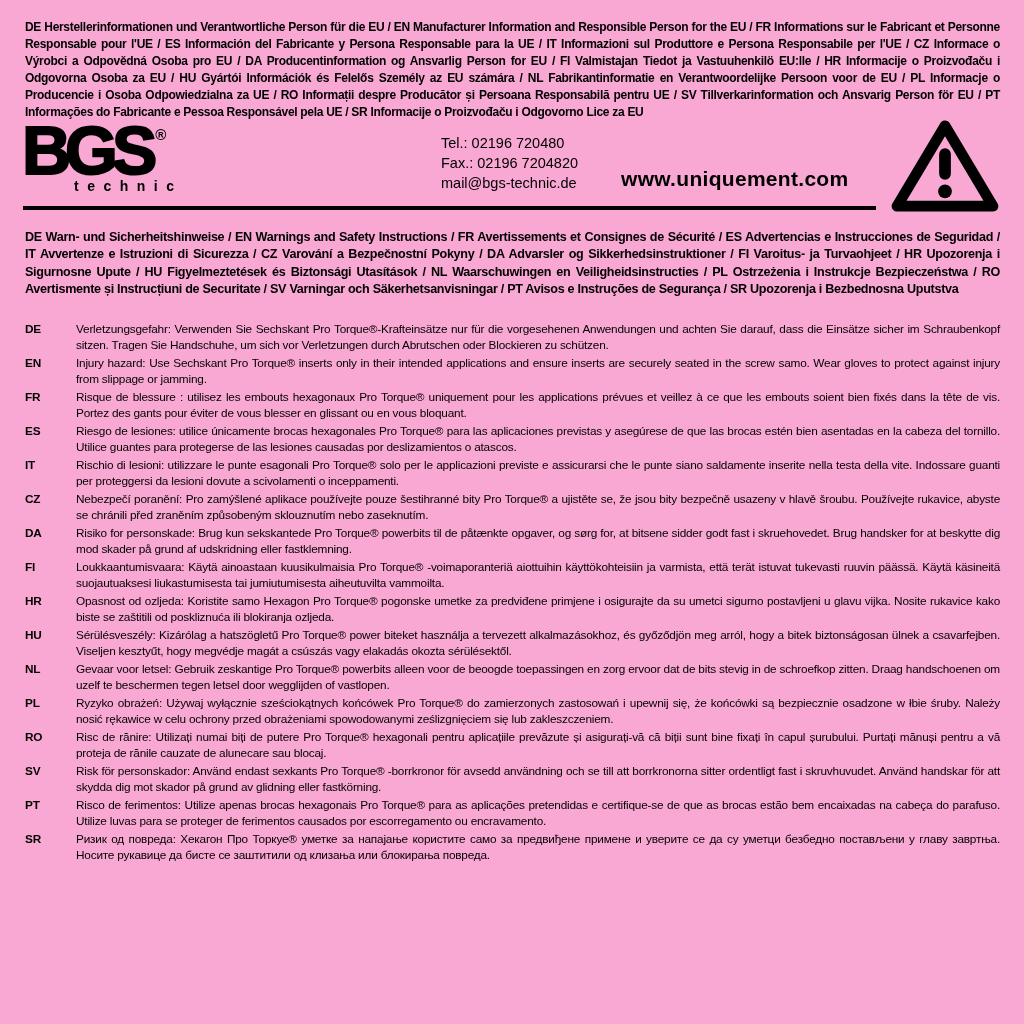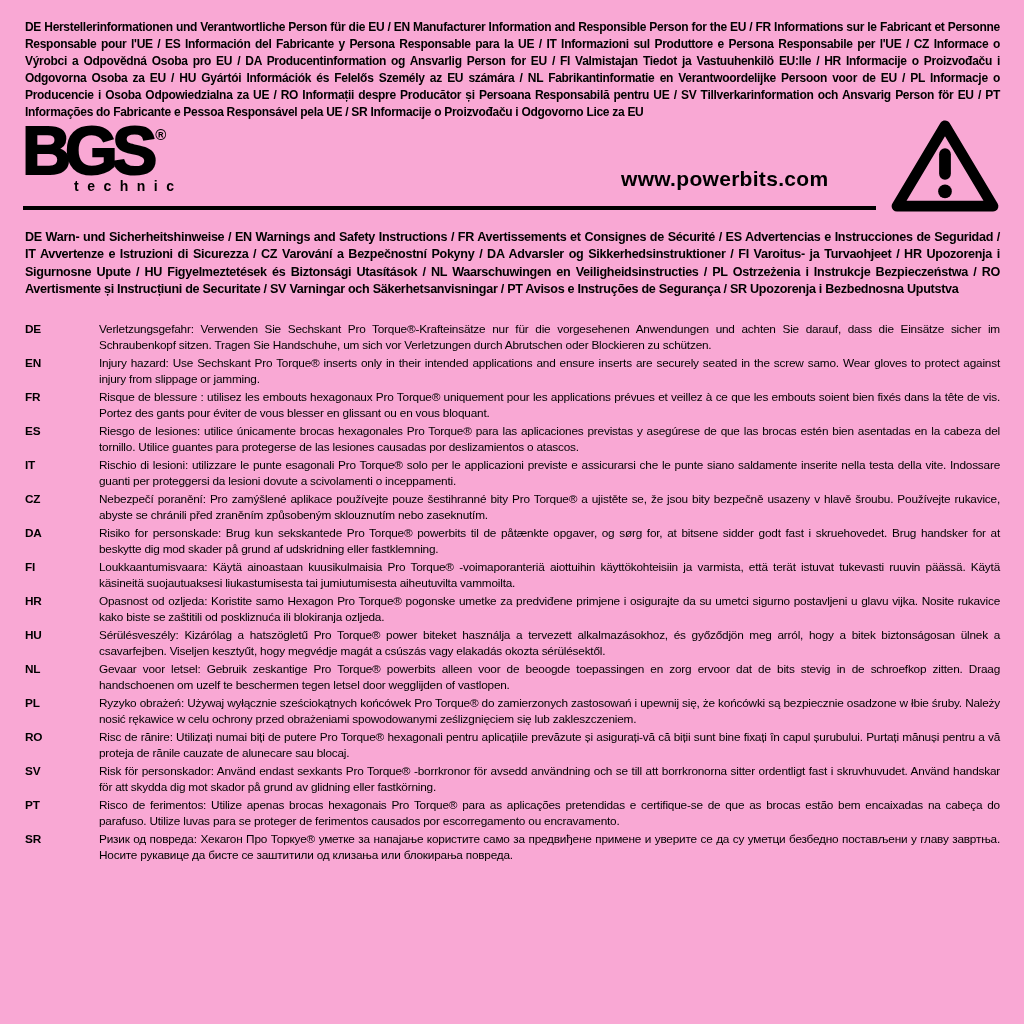--- a/index.html
+++ b/index.html
@@ -55,37 +55,42 @@
   .warnings-header {
     position: absolute;
     top: 229px; left: 25px; right: 24px;
     font-size: 12.6px;
     font-weight: bold;
     line-height: 17.3px;
     letter-spacing: -0.3px;
     text-align: justify;
   }
   .warnings-list { position: absolute; top: 321px; left: 25px; right: 24px; }
-  .warn-item { display: flex; margin-bottom: 2px; font-size: 11.8px; line-height: 16px; letter-spacing: -0.2px; gap: 23px; }
+  .warn-item { display: flex; margin-bottom: 2px; font-size: 11.8px; line-height: 16px; letter-spacing: -0.2px; }
   .warn-code { width: 28px; flex: none; font-weight: bold; }
   .warn-text { flex: 1; text-align: justify; margin-left: 23px; }
 </style>
 </head>
 <body>
 
 <div class="page">
 
   <div class="top-header">DE Herstellerinformationen und Verantwortliche Person für die EU  /  EN Manufacturer Information and Responsible Person for the EU  /  FR Informations sur le Fabricant et Personne Responsable pour l'UE  /  ES Información del Fabricante y Persona Responsable para la UE  /  IT Informazioni sul Produttore e Persona Responsabile per l'UE  /  CZ Informace o Výrobci a Odpovědná Osoba pro EU  /  DA Producentinformation og Ansvarlig Person for EU  /  FI Valmistajan Tiedot ja Vastuuhenkilö EU:lle  /  HR Informacije o Proizvođaču i Odgovorna Osoba za EU  /  HU Gyártói Információk és Felelős Személy az EU számára  /  NL Fabrikantinformatie en Verantwoordelijke Persoon voor de EU  /  PL Informacje o Producencie i Osoba Odpowiedzialna za UE  /  RO Informații despre Producător și Persoana Responsabilă pentru UE  /  SV Tillverkarinformation och Ansvarig Person för EU  /  PT Informações do Fabricante e Pessoa Responsável pela UE  /  SR Informacije o Proizvođaču i Odgovorno Lice za EU</div>
 
   <div class="brand-row">
     <div class="logo">
       <div class="logo-main"><span class="logo-bgs">BGS</span><span class="logo-reg">®</span></div>
       <div class="logo-sub">technic</div>
     </div>
-    <div class="website">www.powerbits.com</div>
+    <div class="contact">
+      <div>Tel.: 02196 720480</div>
+      <div>Fax.: 02196 7204820</div>
+      <div>mail@bgs-technic.de</div>
+    </div>
+    <div class="website">www.uniquement.com</div>
     <svg class="triangle" viewBox="0 0 112 98" xmlns="http://www.w3.org/2000/svg">
       <path d="M56 8 L105 90 L7 90 Z" fill="none" stroke="#000" stroke-width="11" stroke-linejoin="round"></path>
       <rect x="50" y="31" width="12" height="32" rx="6" fill="#000"></rect>
       <circle cx="56" cy="75" r="7" fill="#000"></circle>
     </svg>
   </div>
 
   <div class="rule"></div>
 
   <div class="warnings-header">DE Warn- und Sicherheitshinweise  /  EN Warnings and Safety Instructions  /  FR Avertissements et Consignes de Sécurité  /  ES Advertencias e Instrucciones de Seguridad  /  IT Avvertenze e Istruzioni di Sicurezza  /  CZ Varování a Bezpečnostní Pokyny  /  DA Advarsler og Sikkerhedsinstruktioner  /  FI Varoitus- ja Turvaohjeet  /  HR Upozorenja i Sigurnosne Upute  /  HU Figyelmeztetések és Biztonsági Utasítások  /  NL Waarschuwingen en Veiligheidsinstructies  /  PL Ostrzeżenia i Instrukcje Bezpieczeństwa  /  RO Avertismente și Instrucțiuni de Securitate  /  SV Varningar och Säkerhetsanvisningar  /  PT Avisos e Instruções de Segurança  /  SR Upozorenja i Bezbednosna Uputstva</div>

